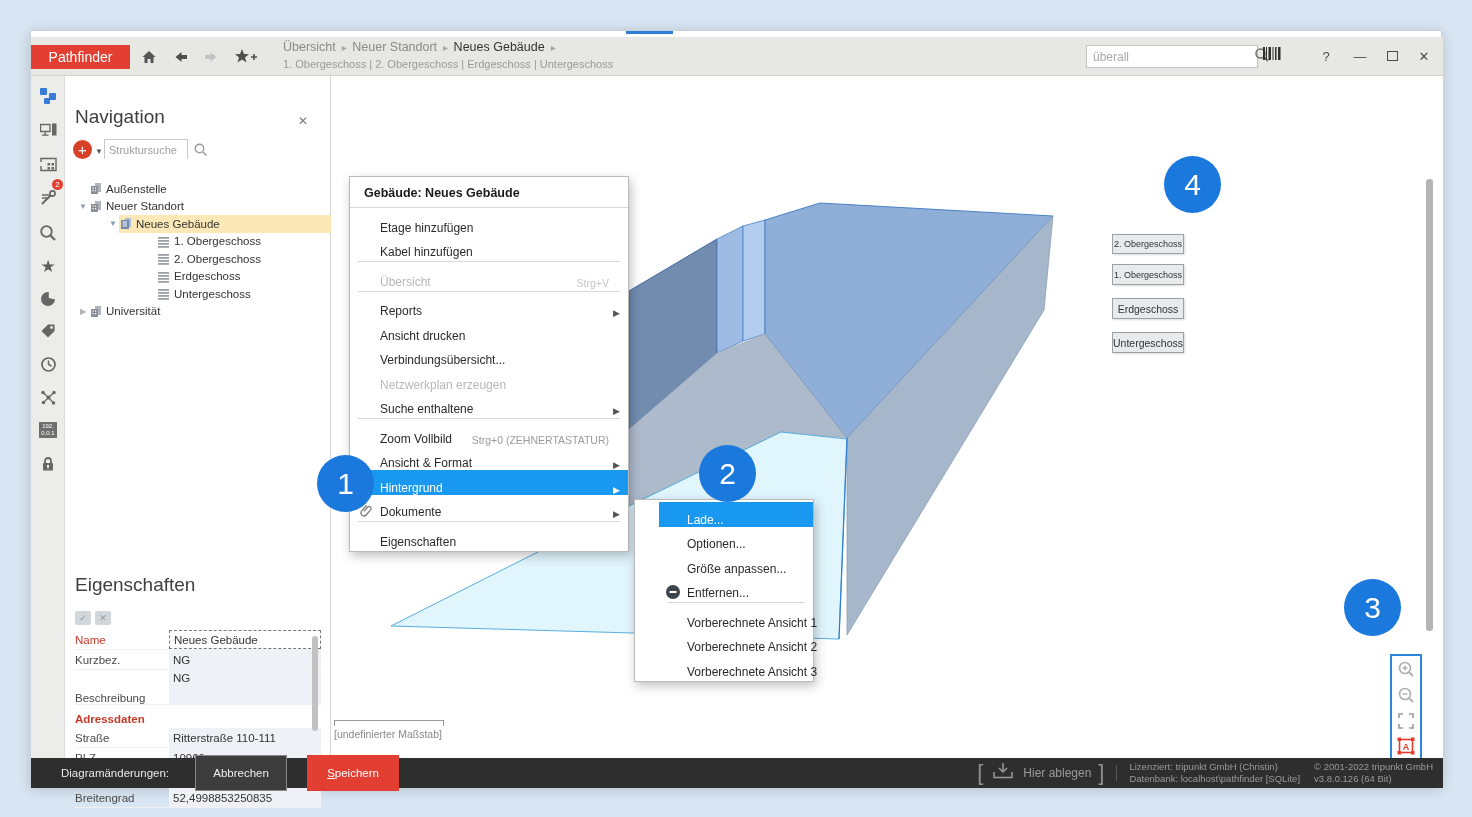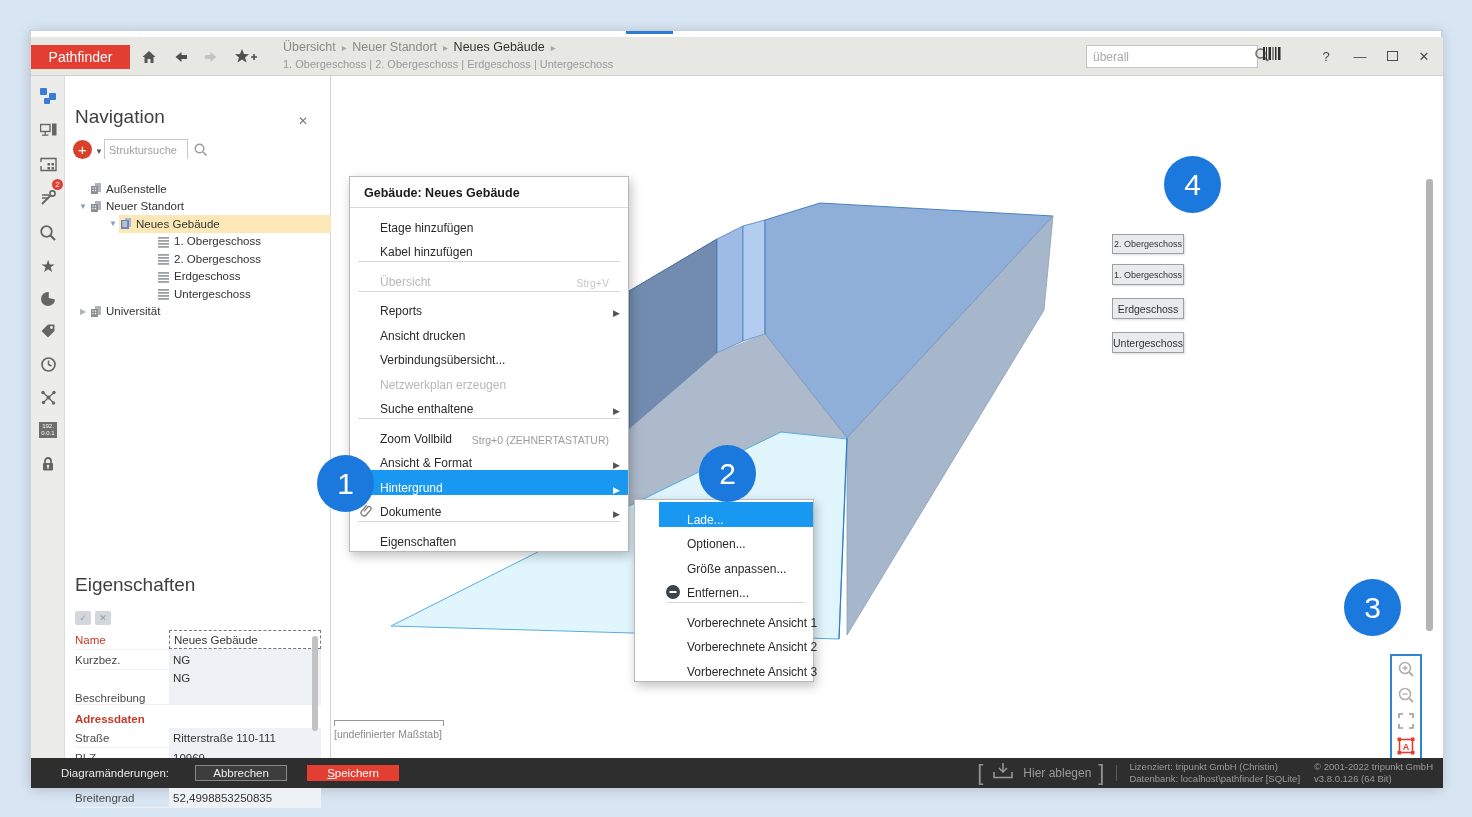--- a/index.html
+++ b/index.html
@@ -81,21 +81,21 @@
   .mi.disabled{color:#b8b8b8;}
   .mi.disabled .mi-short{color:#c6c6c6;}
   .mi.hl{background:#1898f0;color:#fff;}
   .mi.hl .mi-arrow{color:#fff;}
   .msep{height:1px;background:#d8d8d8;margin:2px 8px;}
   
   .callout{position:absolute;width:57px;height:57px;border-radius:50%;background:#1b79dd;color:#fff;font-size:30px;display:flex;align-items:center;justify-content:center;z-index:50;}
   
   .bottombar{position:absolute;left:0;top:727px;width:1412px;height:30px;background:#2e2e2e;display:flex;align-items:center;}
   .bb-label{margin-left:30px;font-size:11.5px;color:#e8e8e8;}
-  .bb-btn{height:16px;width:92px;display:flex;align-items:center;justify-content:center;font-size:11.5px;box-sizing:border-box;}
+  .bb-btn{height:36px;width:92px;display:flex;align-items:center;justify-content:center;font-size:11.5px;box-sizing:border-box;}
   .bb-cancel{margin-left:26px;background:#3d3d3d;border:1px solid #888;color:#eee;}
   .bb-save{margin-left:20px;background:#e23e32;color:#fff;}
   .u{text-decoration:underline;}
   .dropzone{margin-left:auto;display:flex;align-items:center;color:#9a9a9a;gap:7px;}
   .bb-bracket{font-size:22px;font-weight:300;line-height:1;color:#8f8f8f;}
   .bb-drop-label{font-size:12px;}
   .bb-sep{width:1px;height:16px;background:#5a5a5a;margin:0 12px;}
   .credits{font-size:9.5px;color:#9a9a9a;line-height:12px;white-space:nowrap;}
   .credits.col2{margin-left:14px;margin-right:10px;}
 </style>

